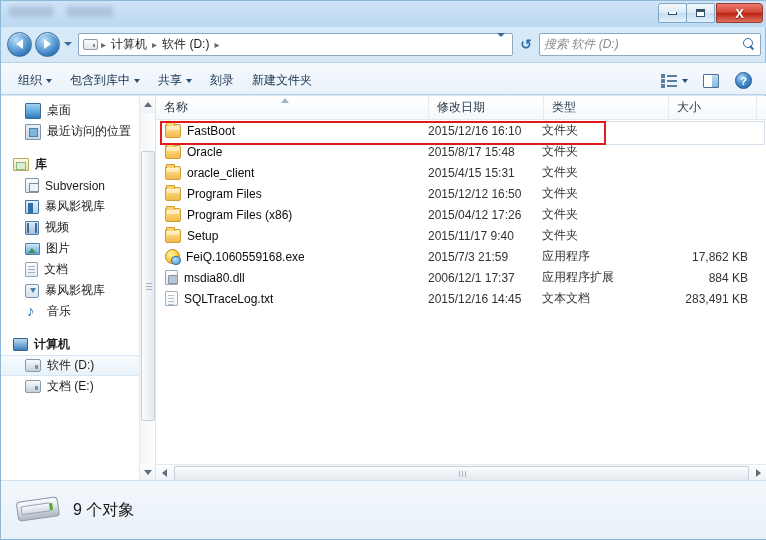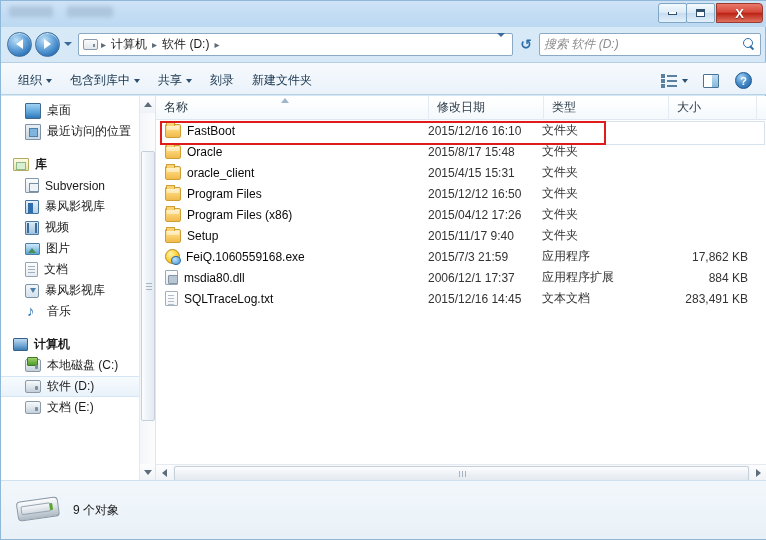--- a/index.html
+++ b/index.html
@@ -501,21 +501,21 @@
   }
   #status-drive-icon .bar {
     position: absolute; left: 4px; top: 9px; width: 30px; height: 9px;
     background: linear-gradient(to bottom, #f6f8fa, #d2dae1);
     border: 1px solid #9aa6b2; border-radius: 2px;
   }
   #status-drive-icon .led {
     position: absolute; left: 33px; top: 10px; width: 3px; height: 7px;
     background: #5aa832; border-radius: 1px;
   }
-  #status-text { font-size: 12px; color: #1a1a1a; }
+  #status-text { font-size: 16px; color: #1a1a1a; }
 </style>
 </head>
 <body>
 
 <div id="window">
 
   <div id="titlebar">
     <div class="ghost-text" id="ghost-a"></div>
     <div class="ghost-text" id="ghost-b"></div>
 
@@ -650,24 +650,20 @@
         </div>
         <div class="navitem">
           <span class="ico ico-music"></span>
           <span>音乐</span>
         </div>
 
         <div class="navitem group">
           <span class="ico ico-computer"></span>
           <span>计算机</span>
         </div>
-        <div class="navitem">
-          <span class="ico ico-hdd sys"></span>
-          <span>本地磁盘 (C:)</span>
-        </div>
         <div class="navitem selected">
           <span class="ico ico-hdd"></span>
           <span>软件 (D:)</span>
         </div>
         <div class="navitem">
           <span class="ico ico-hdd"></span>
           <span>文档 (E:)</span>
         </div>
       </div>
 

